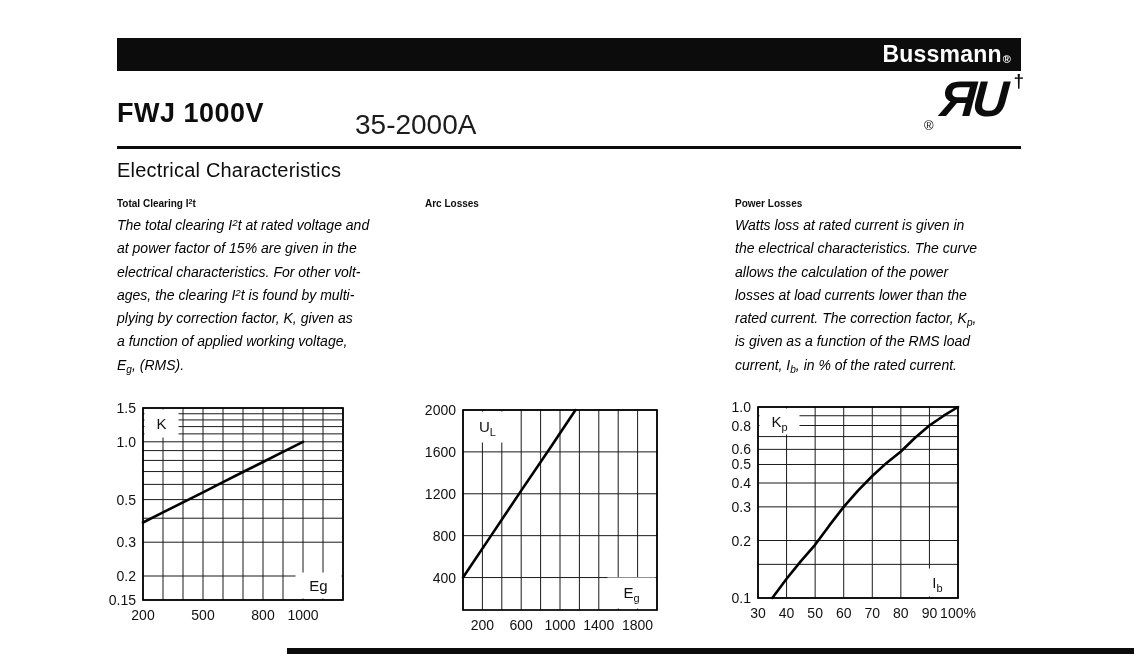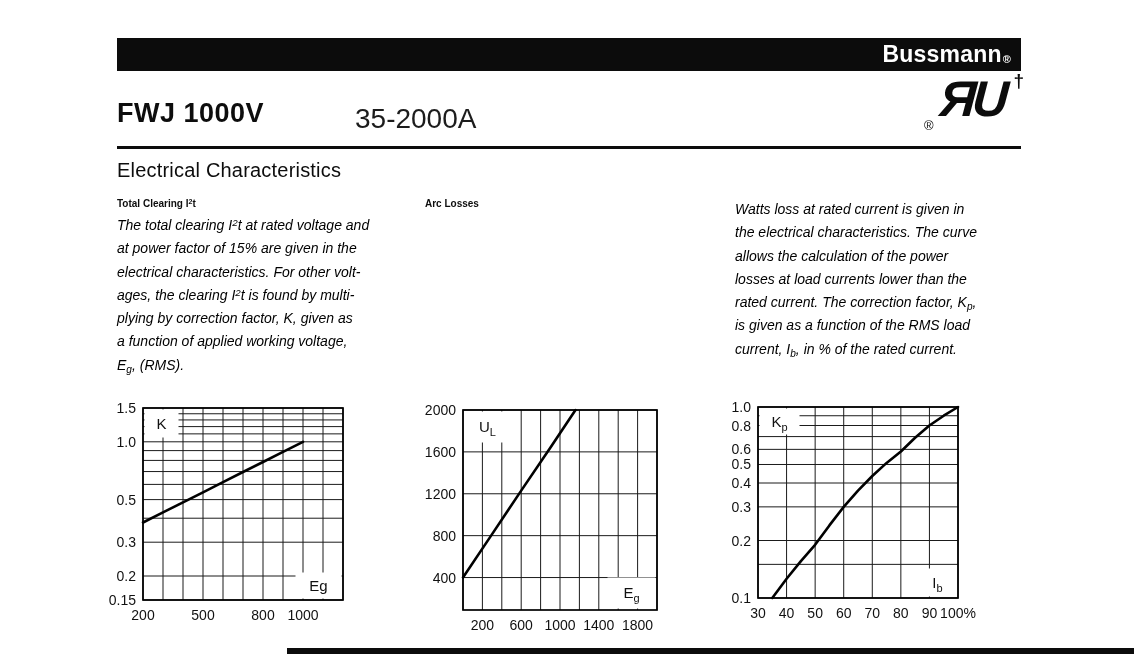--- a/index.html
+++ b/index.html
@@ -11,21 +11,21 @@
   .abs{position:absolute;}
   
   .topbar{
     left:117px;top:38px;width:904px;height:33px;background:#0c0c0c;
     display:flex;align-items:center;justify-content:flex-end;padding-right:10px;box-sizing:border-box;
   }
   .brand{color:#fff;font-weight:bold;font-size:23px;letter-spacing:0.2px;}
   .brand-reg{color:#fff;font-size:11px;vertical-align:-1px;margin-left:1px;}
   .title-row{left:117px;top:98px;width:904px;height:42px;}
   .model{font-weight:bold;font-size:27px;color:#0d0d0d;letter-spacing:0.5px;position:absolute;left:0;top:0;}
-  .amps{font-size:28px;color:#1c1c1c;position:absolute;left:238px;top:5px;font-weight:normal;}
+  .amps{font-size:28px;color:#1c1c1c;position:absolute;left:238px;top:11px;font-weight:normal;}
   .ul-mark{right:110px;top:80px;width:110px;height:62px;}
   .ul-letters{
     position:absolute;left:26px;top:-6px;
     font-weight:bold;font-style:italic;font-size:50px;color:#0c0c0c;
     letter-spacing:-4px;transform:skewX(-4deg);line-height:1;
   }
   .ul-reg{position:absolute;left:10px;top:38px;font-size:13px;color:#0c0c0c;}
   .ul-dagger{position:absolute;right:0px;top:-10px;font-size:19px;color:#0c0c0c;font-weight:bold;}
   .rule{left:117px;top:146px;width:904px;height:3px;background:#0c0c0c;}
   
@@ -73,20 +73,21 @@
 electrical characteristics. For other volt-
 ages, the clearing I<sup>2</sup>t is found by multi-
 plying by correction factor, K, given as
 a function of applied working voltage,
 E<sub>g</sub>, (RMS).</div>
   </div>
   <div class="abs col col2">
     <p class="col-heading">Arc Losses</p>
   </div>
   <div class="abs col col3">
+    <p class="col-heading">Power Losses</p>
     <div class="col-body">Watts loss at rated current is given in
 the electrical characteristics. The curve
 allows the calculation of the power
 losses at load currents lower than the
 rated current. The correction factor, K<sub>p</sub>,
 is given as a function of the RMS load
 current, I<sub>b</sub>, in % of the rated current.</div>
   </div>
 
   <div class="abs chart" id="chart-0" style="left:103px;top:396px;">

